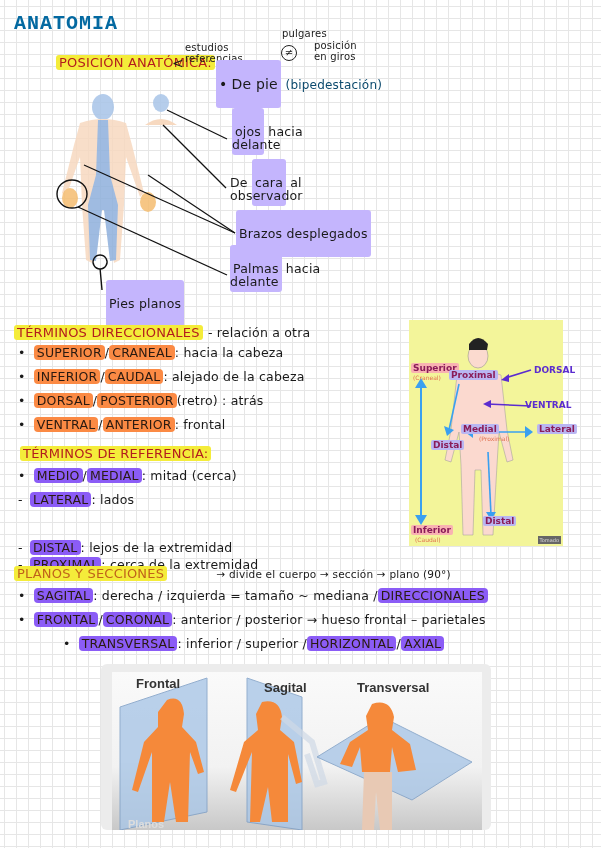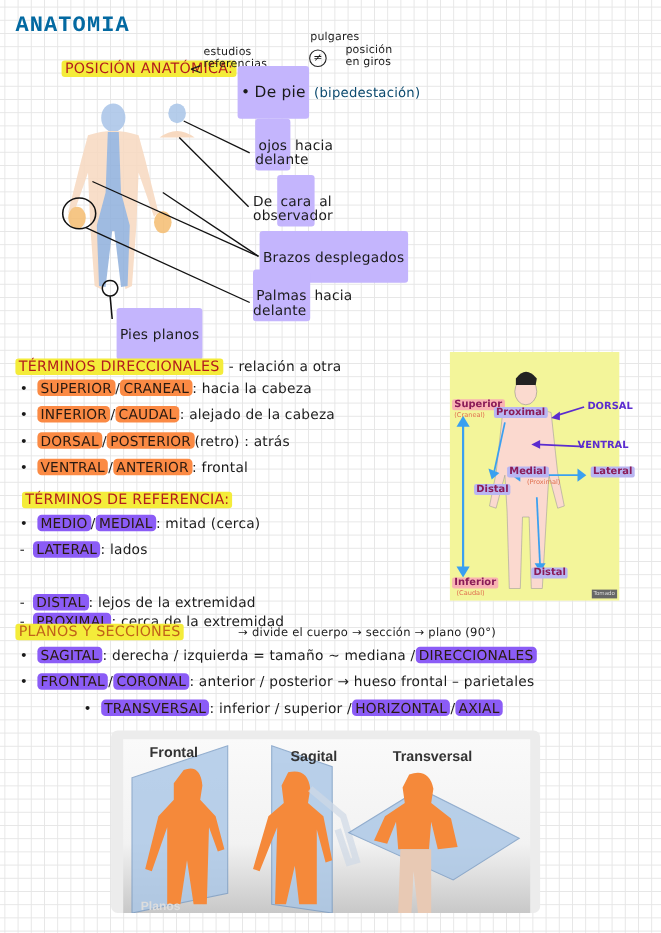--- a/index.html
+++ b/index.html
@@ -188,21 +188,21 @@
   <span class="sec-head hl-yellow" style="color:#c0621a;">PLANOS Y SECCIONES</span>
   <span class="small" style="font-size:10.5px;margin-left:44px;">→ divide el cuerpo → sección → plano (90°)</span>
 </div>
 
 <div class="abs hand line bullet" style="left:18px; top:588px;">
   <span class="hl-orange-soft">SAGITAL</span><span>: derecha / izquierda  = tamaño ~ mediana /</span><span class="hl-orange-soft">DIRECCIONALES</span>
 </div>
 <div class="abs hand line bullet" style="left:18px; top:612px;">
   <span class="hl-orange-soft">FRONTAL</span><span>/</span><span class="hl-orange-soft">CORONAL</span><span>: anterior / posterior → hueso frontal – parietales</span>
 </div>
-<div class="abs hand line bullet" style="left:31px; top:636px;padding-left:45px;">
+<div class="abs hand line bullet" style="left:18px; top:636px;padding-left:45px;">
   <span class="hl-orange-soft">TRANSVERSAL</span><span>: inferior / superior /</span><span class="hl-orange-soft">HORIZONTAL</span><span>/</span><span class="hl-orange-soft">AXIAL</span>
 </div>
 
 <div class="abs planes">
   <div class="planes-inner">
     <svg width="370" height="158" style="position:absolute; left:0; top:0;">
 
       <polygon points="8,35 95,6 95,140 8,158" fill="#a9c6e6" opacity="0.8" stroke="#7a9cc4" stroke-width="1"></polygon>
       <path d="M55 28 Q70 22 72 42 L70 55 L84 70 L92 100 L86 102 L78 80 L76 150 L64 150 L58 110 L52 150 L40 150 L40 80 L26 120 L20 118 L32 70 L46 55 L46 40 Z" fill="#f5893a"></path>
 

